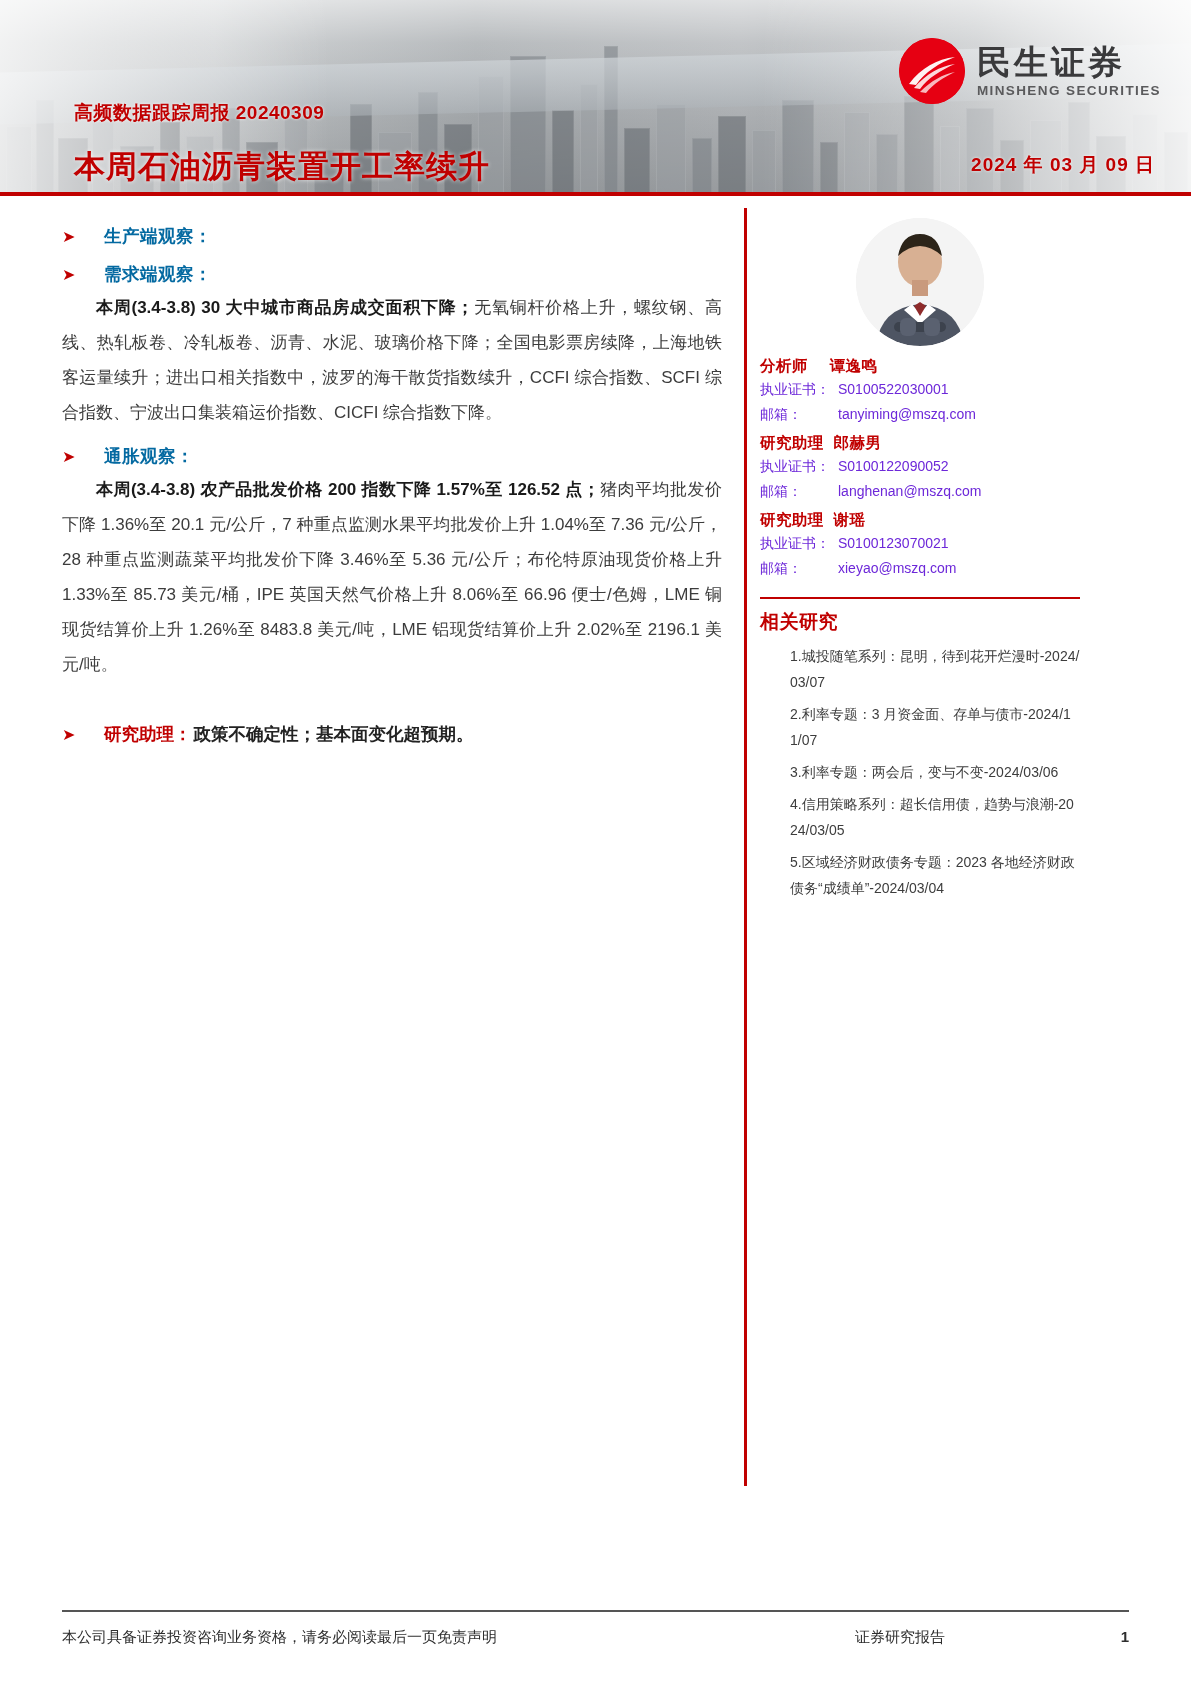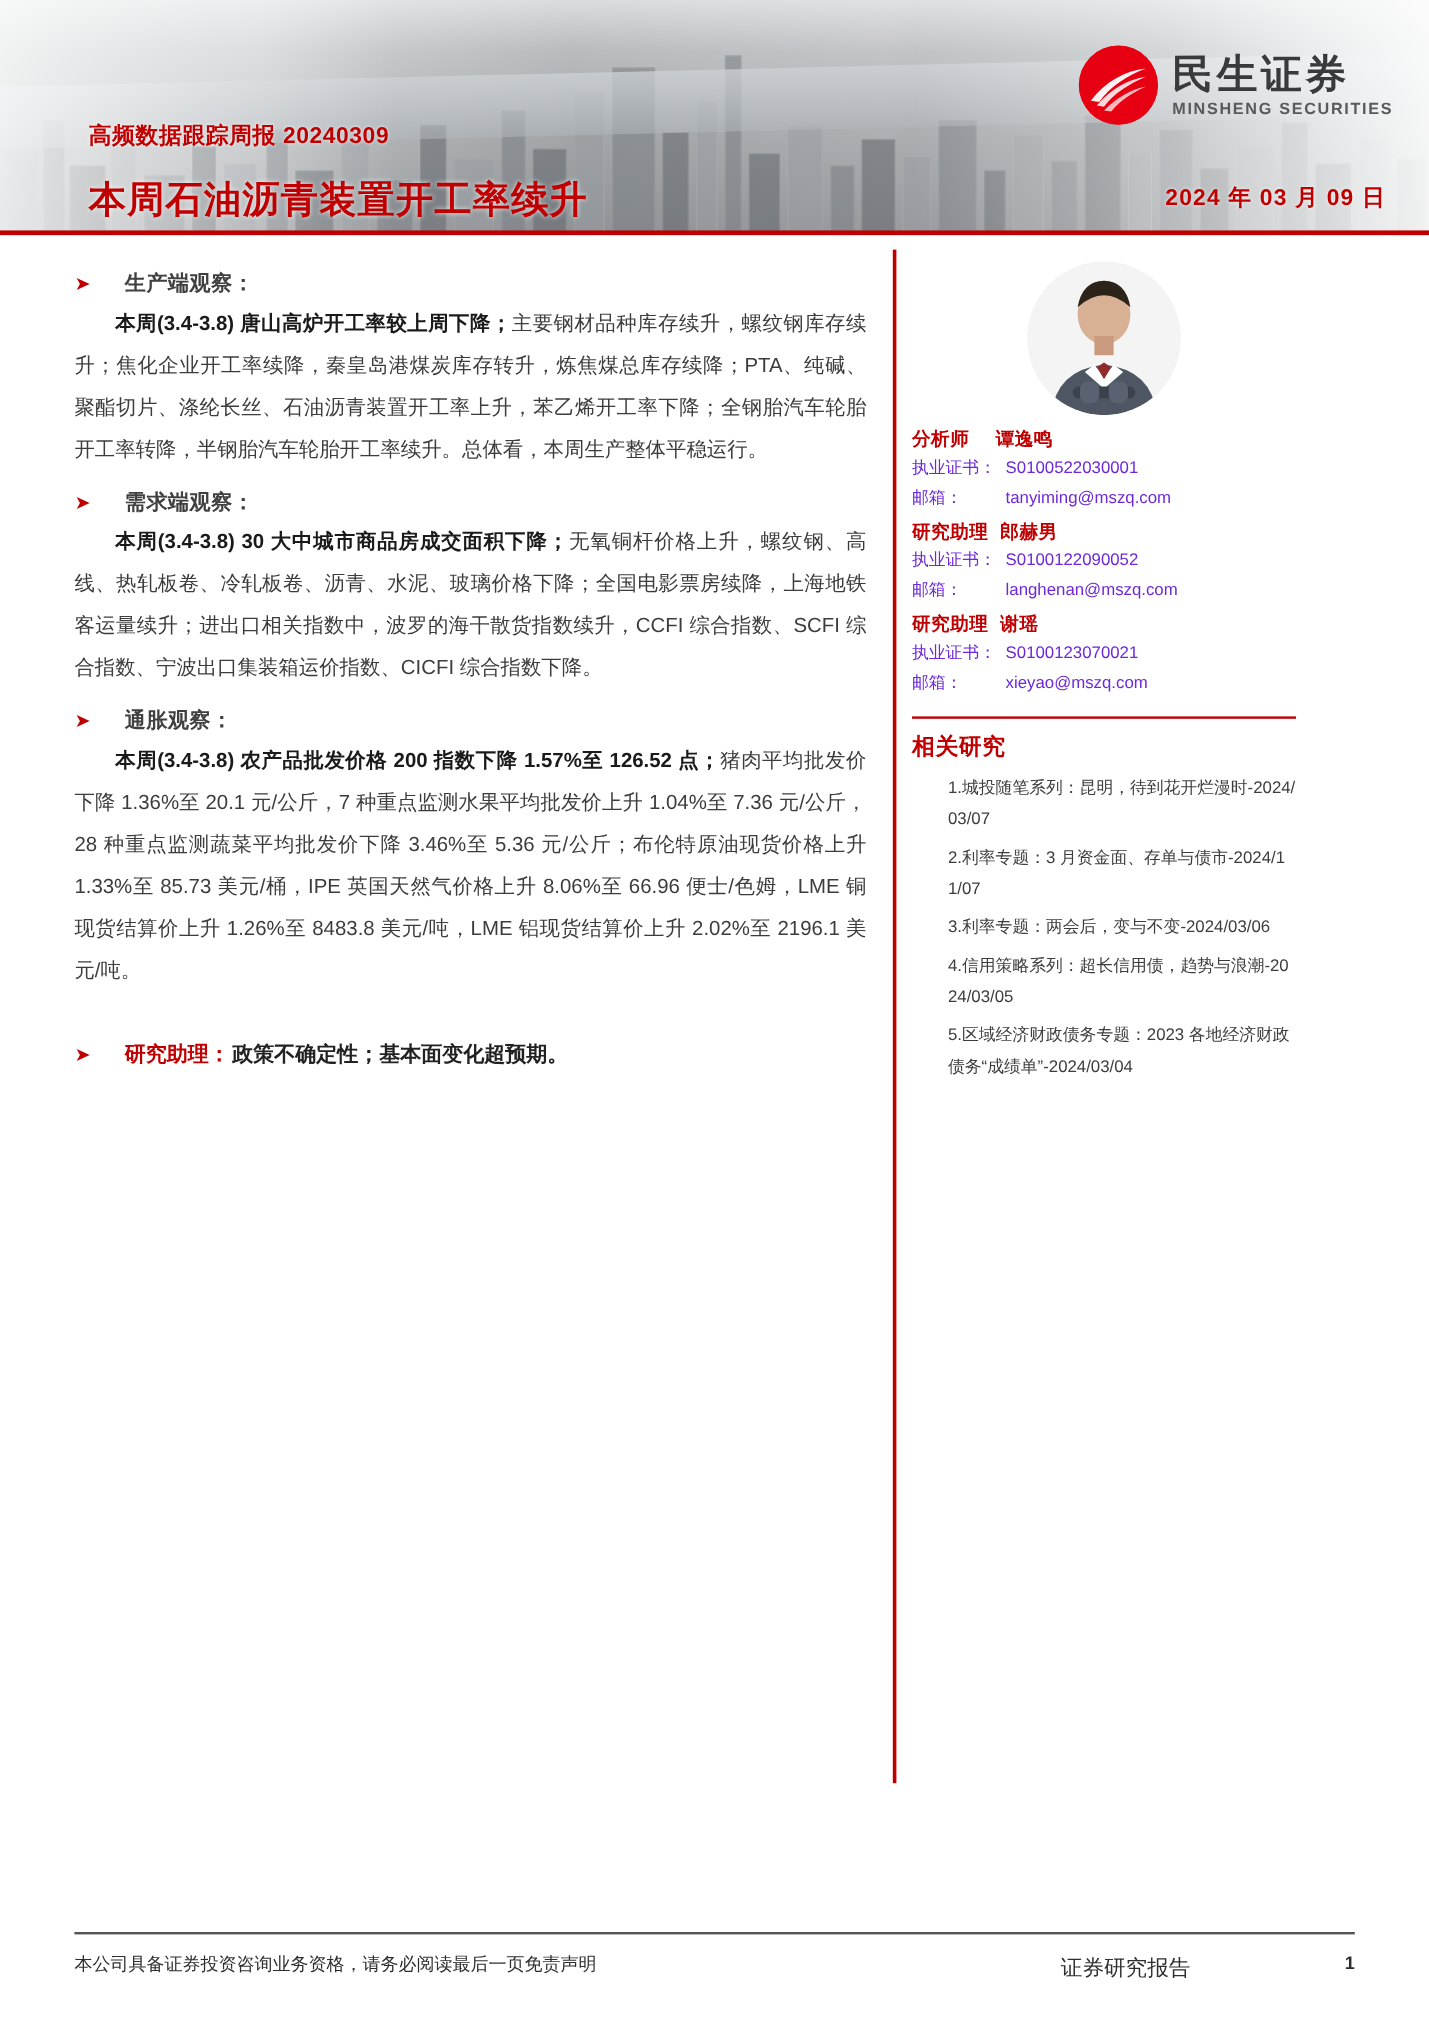--- a/index.html
+++ b/index.html
@@ -167,21 +167,21 @@
   }
   .bullet {
     color: #c00000;
     font-size: 16px;
     width: 42px;
     flex: 0 0 42px;
     font-weight: bold;
     line-height: 1.2;
   }
   .sec-title {
-    color: #404040;
+    color: #0369a1;
     font-size: 17.5px;
     font-weight: bold;
     letter-spacing: 0.5px;
   }
 
   .para {
     font-size: 17px;
     line-height: 35px;
     color: #3c3c3c;
     text-align: justify;
@@ -276,23 +276,23 @@
   }
   .footer-left {
     position: absolute;
     left: 62px;
     top: 40px;
     font-size: 15px;
     color: #2e2e2e;
   }
   .footer-center {
     position: absolute;
-    left: 884px;
+    left: 855px;
     top: 40px;
-    font-size: 18px;
+    font-size: 15px;
     color: #2e2e2e;
   }
   .footer-page {
     position: absolute;
     right: 62px;
     top: 40px;
     font-size: 15px;
     color: #2e2e2e;
     font-weight: bold;
   }
@@ -373,23 +373,20 @@
 
   <div class="body-area">
     <div class="vdivider"></div>
 
     <div class="left-col">
 
       <div class="sec-head">
         <span class="bullet">➤</span>
         <span class="sec-title">生产端观察：</span>
       </div>
-      <p class="para">
-        <b>本周(3.4-3.8) 唐山高炉开工率较上周下降；</b><span>主要钢材品种库存续升，螺纹钢库存续升；焦化企业开工率续降，秦皇岛港煤炭库存转升，炼焦煤总库存续降；PTA、纯碱、聚酯切片、涤纶长丝、石油沥青装置开工率上升，苯乙烯开工率下降；全钢胎汽车轮胎开工率转降，半钢胎汽车轮胎开工率续升。总体看，本周生产整体平稳运行。</span>
-      </p>
 
       <div class="sec-head">
         <span class="bullet">➤</span>
         <span class="sec-title">需求端观察：</span>
       </div>
       <p class="para">
         <b>本周(3.4-3.8) 30 大中城市商品房成交面积下降；</b><span>无氧铜杆价格上升，螺纹钢、高线、热轧板卷、冷轧板卷、沥青、水泥、玻璃价格下降；全国电影票房续降，上海地铁客运量续升；进出口相关指数中，波罗的海干散货指数续升，CCFI 综合指数、SCFI 综合指数、宁波出口集装箱运价指数、CICFI 综合指数下降。</span>
       </p>
 
       <div class="sec-head">

